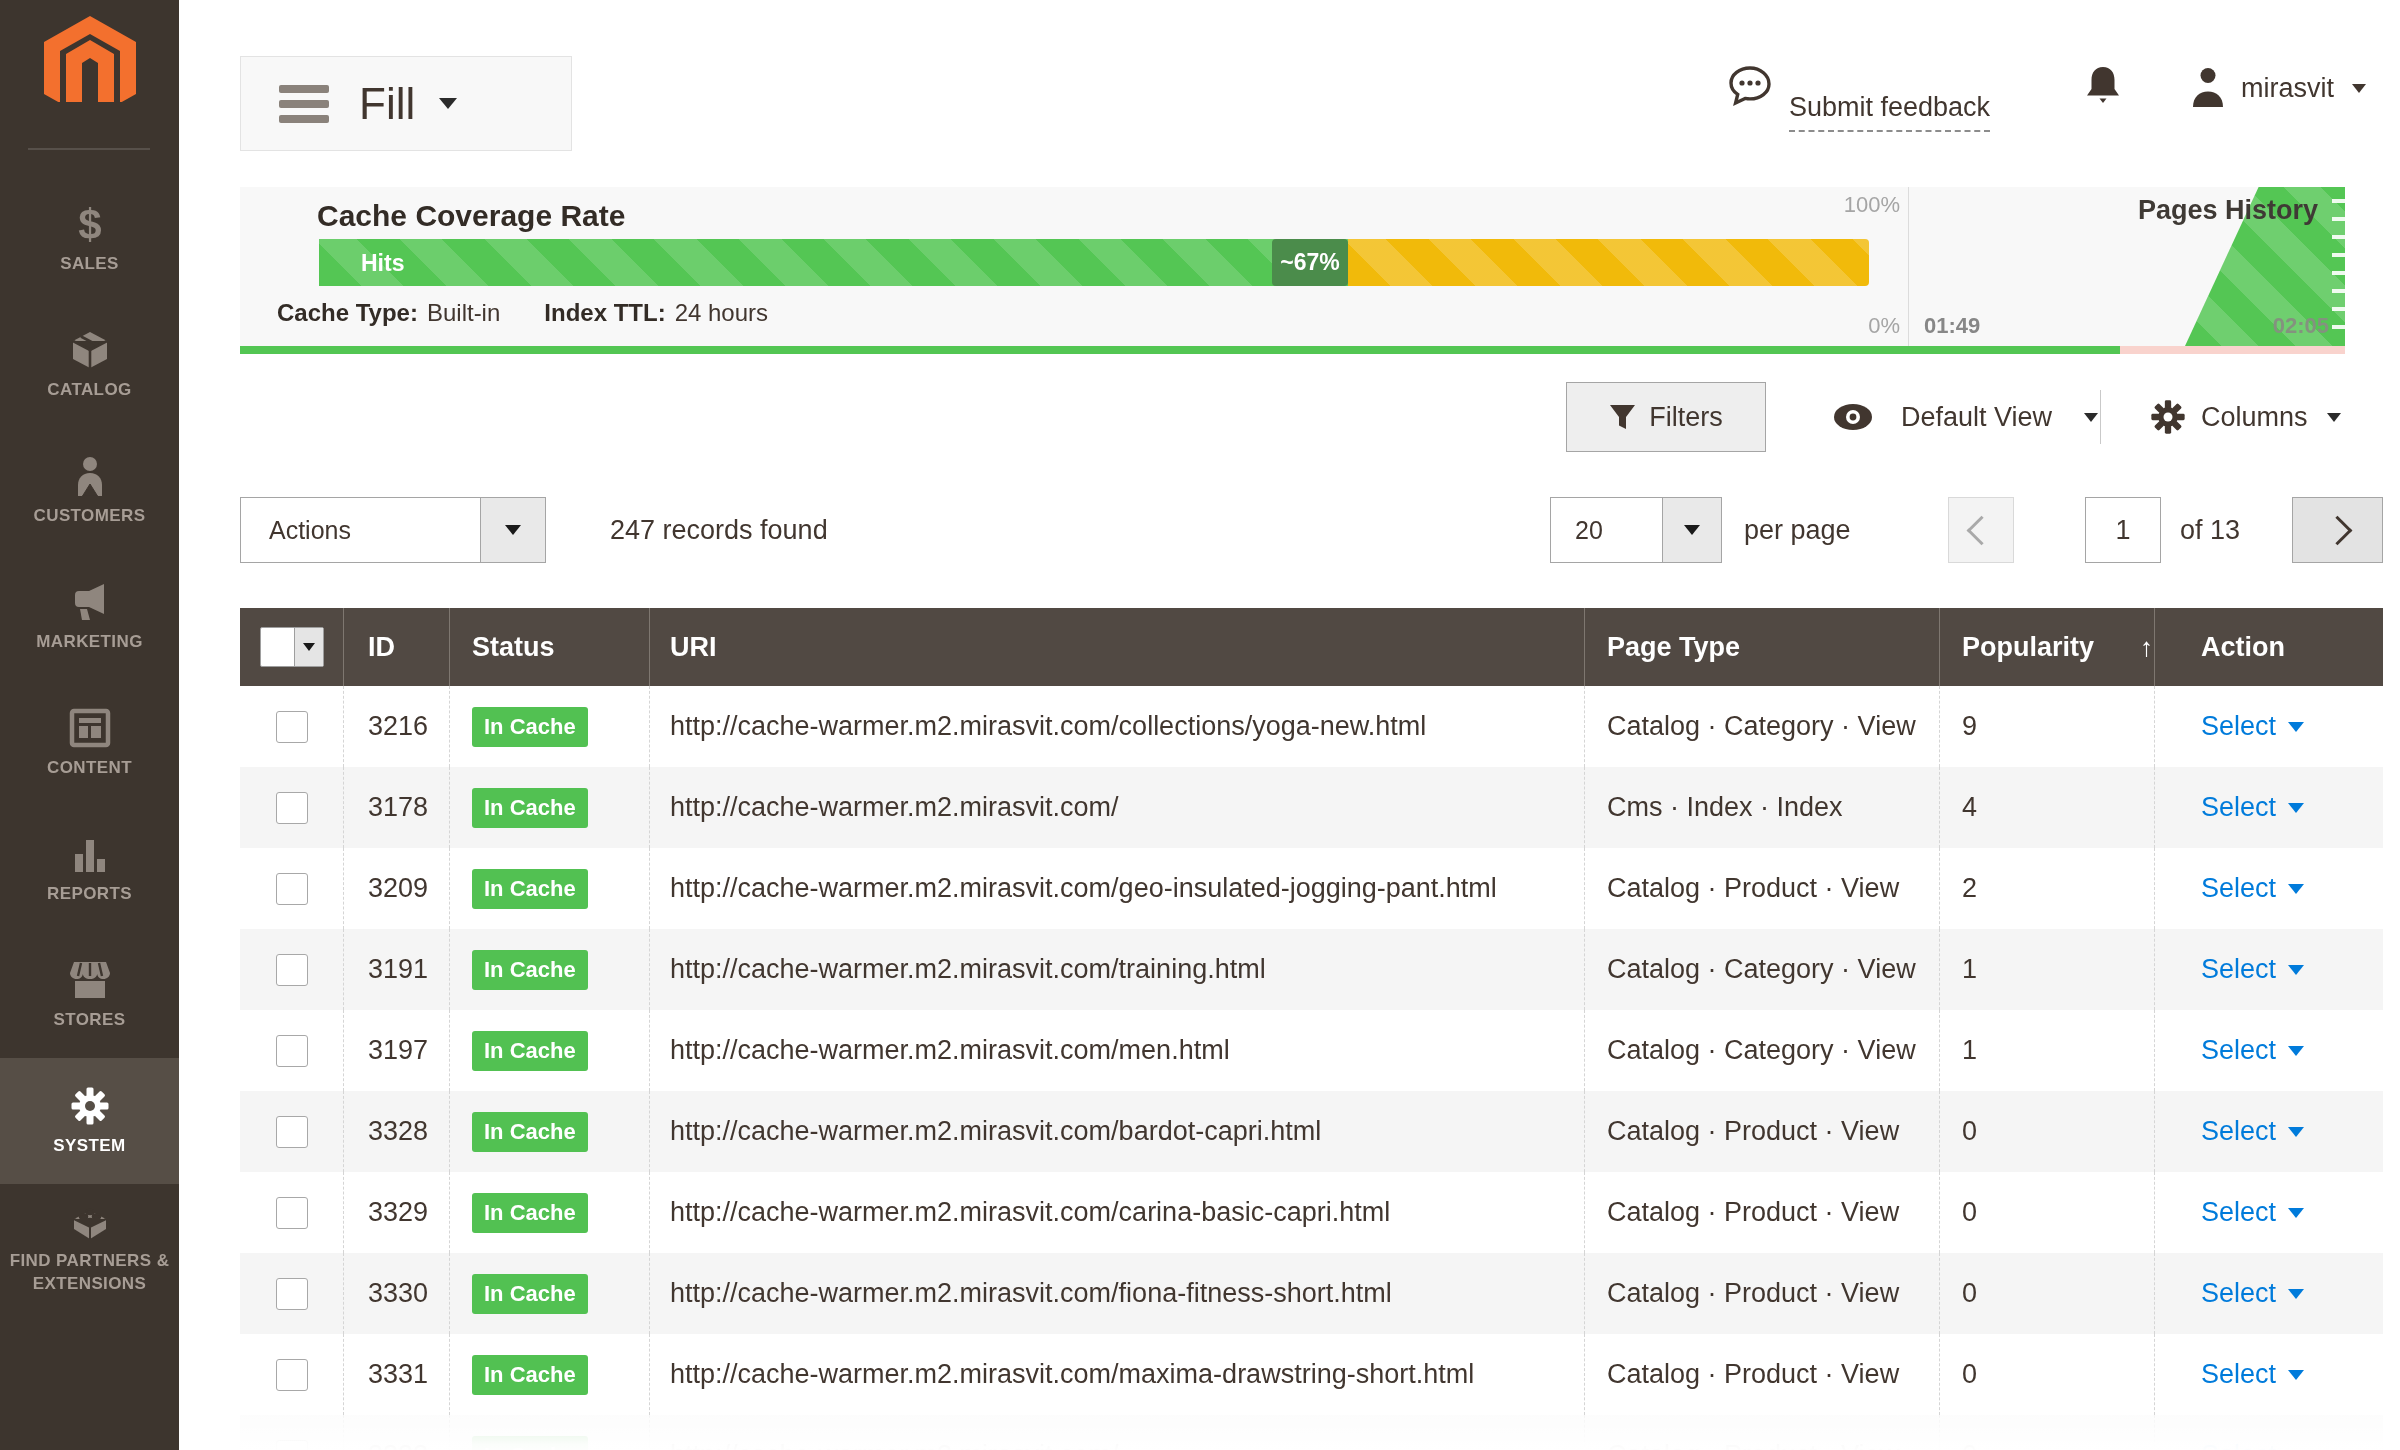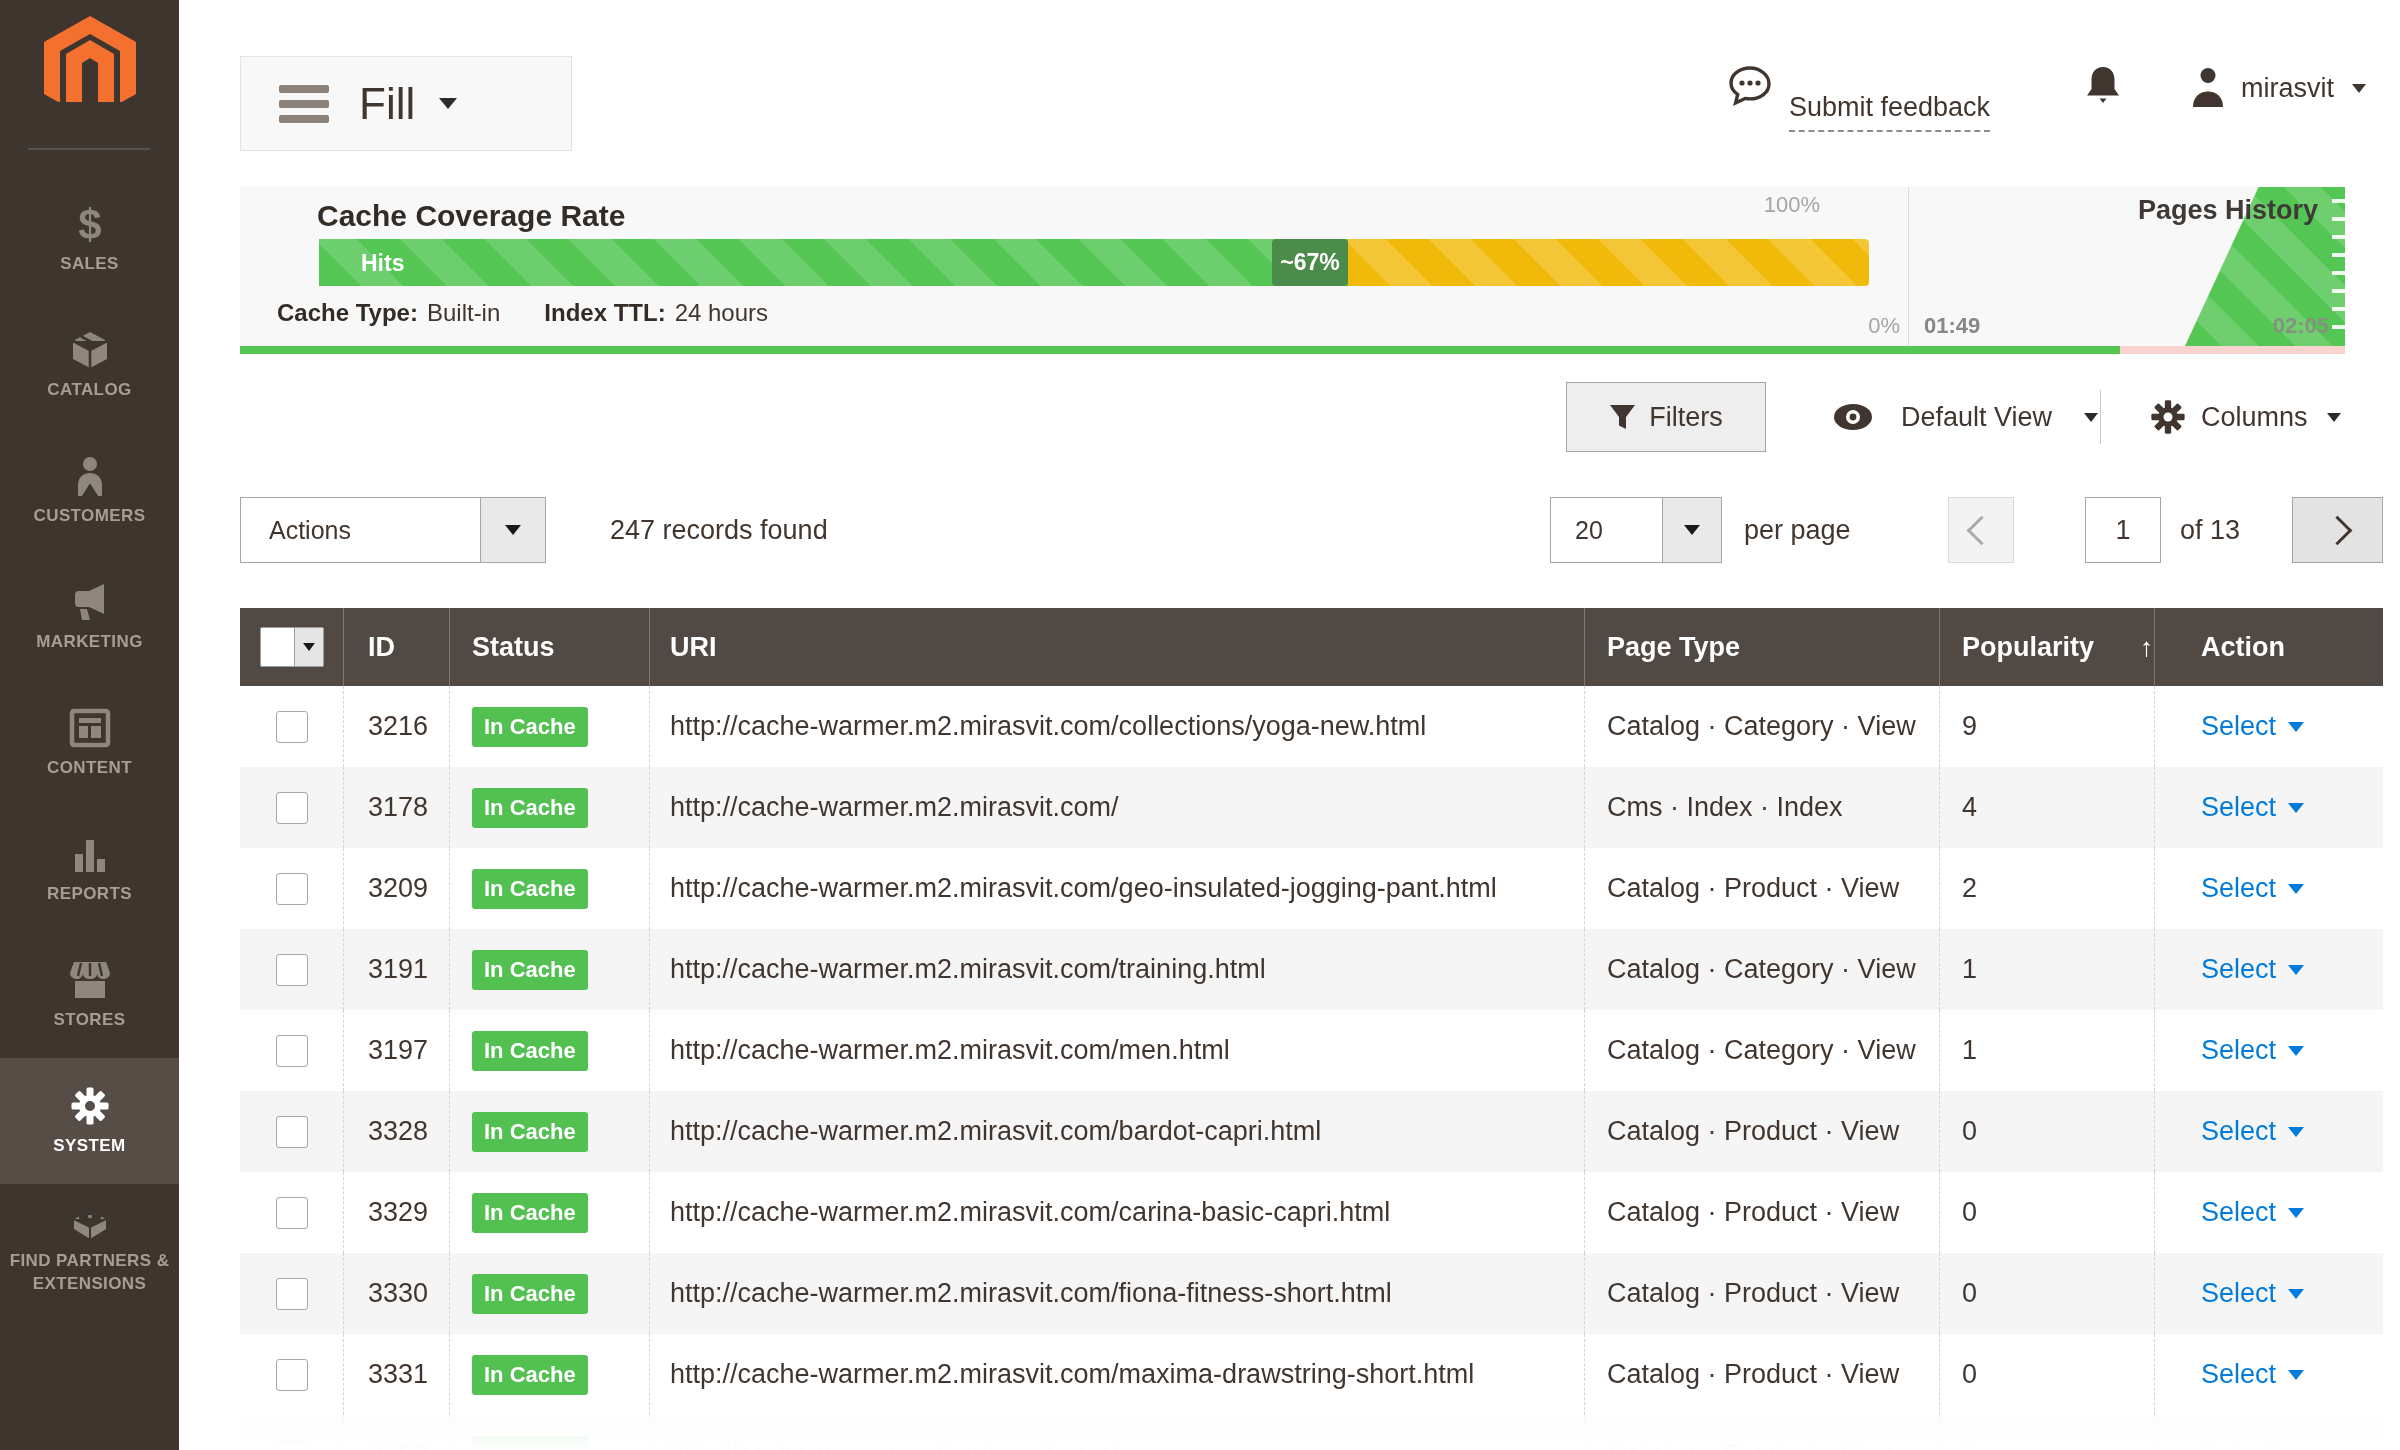--- a/index.html
+++ b/index.html
@@ -52,21 +52,21 @@
   .hits-label{position:absolute;left:42px;top:50%;transform:translateY(-50%);color:#fff;font-size:23px;font-weight:700;}
   .pct-badge{position:absolute;right:0;top:0;height:100%;width:76px;background:#4b8c4b;border-radius:4px;
              color:#fff;font-size:23px;font-weight:700;display:flex;align-items:center;justify-content:center;}
   .seg-miss{flex:1;background:#f1ba0a;
             background-image:repeating-linear-gradient(45deg,transparent 0 30px,rgba(255,255,255,.18) 30px 60px);}
   .cache-meta{position:absolute;left:37px;top:112px;display:flex;align-items:baseline;font-size:24px;}
   .cache-meta b{font-weight:700;color:#332c26;}
   .cache-meta .val{margin-left:9px;}
   .cache-meta .pair2{margin-left:44px;}
   .axis-line{position:absolute;left:1668px;top:0;width:1px;height:159px;background:#dcdcdc;}
-  .axis-max{position:absolute;left:1460px;width:120px;top:5px;text-align:right;font-size:22px;color:#a5a5a5;}
+  .axis-max{position:absolute;left:1540px;width:120px;top:5px;text-align:right;font-size:22px;color:#a5a5a5;}
   .axis-min{position:absolute;left:1540px;width:120px;bottom:7px;text-align:right;font-size:22px;color:#a5a5a5;}
   .time-left{position:absolute;left:1684px;bottom:7px;font-size:22px;font-weight:600;color:#878787;}
   .fill-wedge{position:absolute;left:1945px;top:0;width:160px;height:159px;background:#54c654;
               background-image:repeating-linear-gradient(45deg,transparent 0 26px,rgba(255,255,255,.16) 26px 52px);
               clip-path:polygon(0 100%,46% 0,100% 0,100% 100%);}
   .fill-history{position:absolute;right:27px;top:8px;font-size:27px;font-weight:700;color:#3f3a35;}
   .time-right{position:absolute;right:16px;bottom:7px;font-size:22px;font-weight:600;color:#84927f;}
   .tick{position:absolute;right:0;width:13px;height:4px;background:rgba(255,255,255,.9);}
   
   .progress-line{position:absolute;left:240px;top:346px;width:2105px;height:8px;display:flex;}

